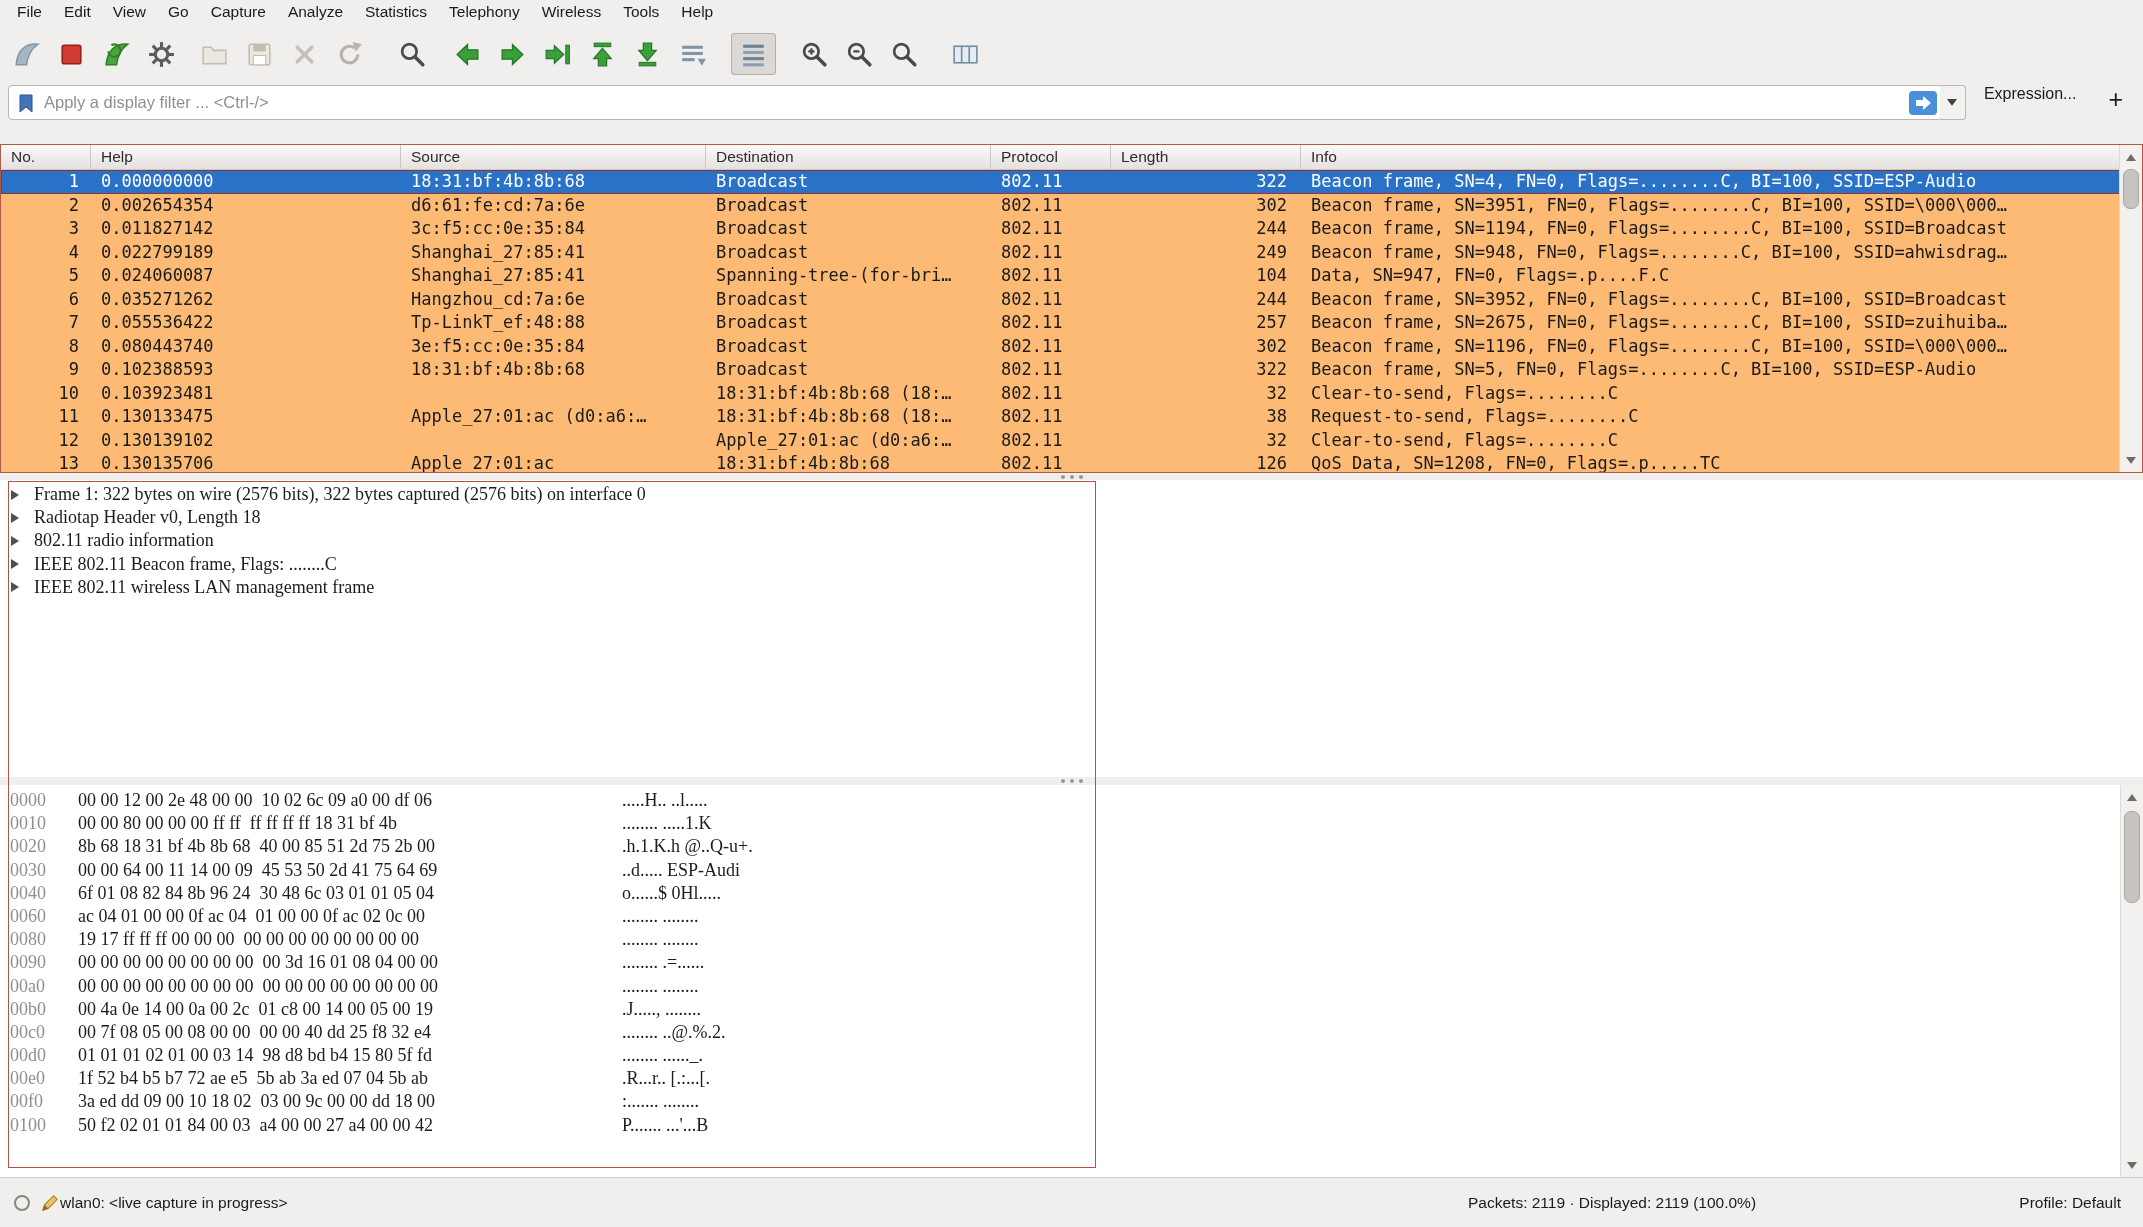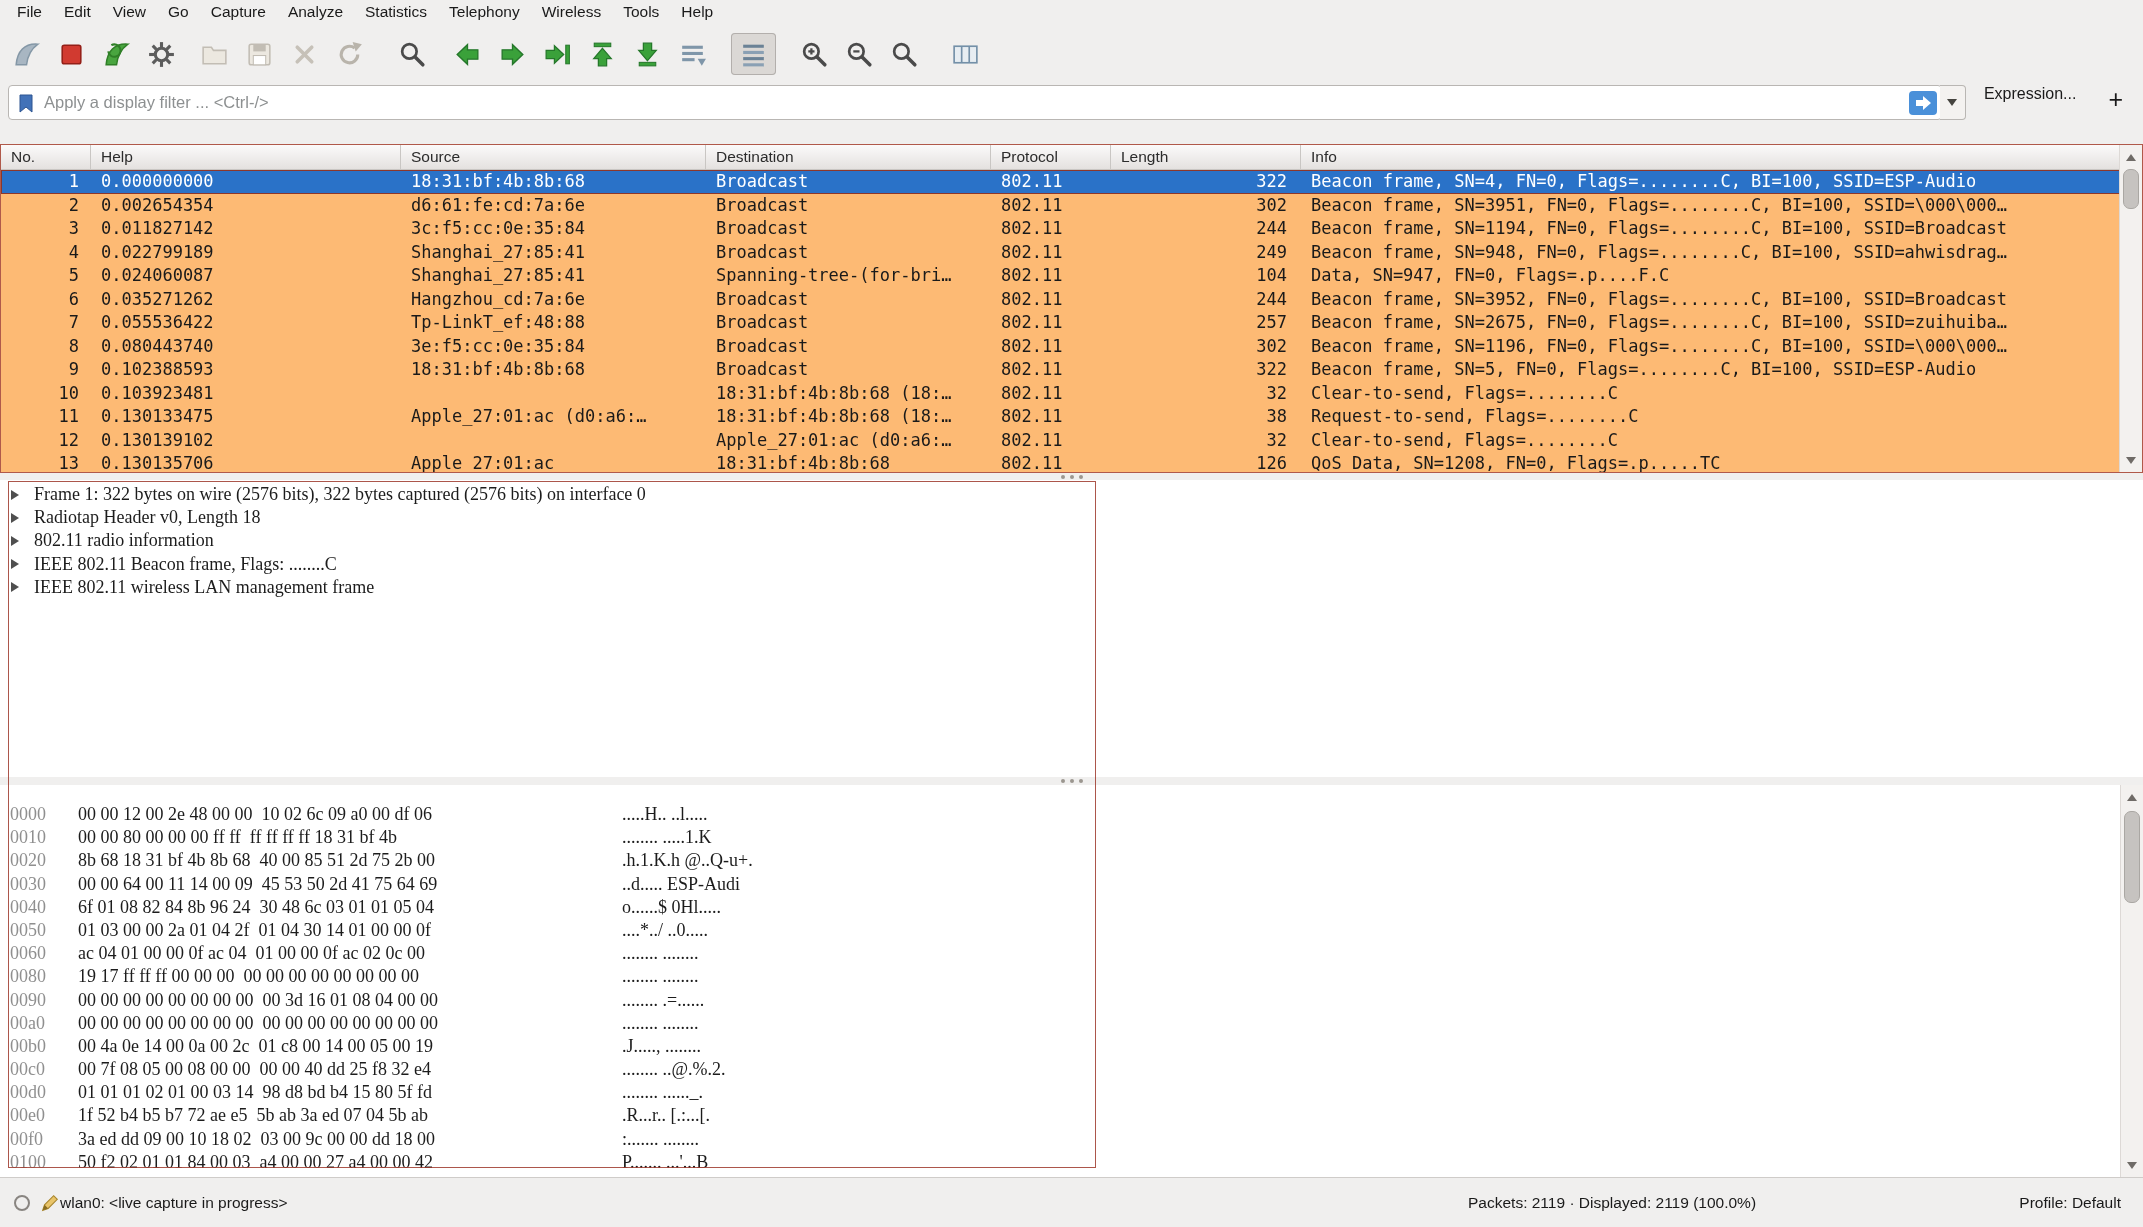--- a/index.html
+++ b/index.html
@@ -54,21 +54,21 @@
   .grip{position:absolute;left:50%;top:50%;transform:translate(-50%,-50%);display:flex;gap:5px}
   .grip i{width:4px;height:4px;border-radius:50%;background:#9b968f;display:block}
 
   
   .details{height:297px;background:#fff;padding-top:3px;overflow:hidden}
   .detail-line{display:flex;align-items:center;height:23.2px;font-size:18px;color:#1c1c1c;padding-left:10px;white-space:pre}
   .expander{width:24px;display:flex;align-items:center}
   .expander svg{width:10px;height:12px;display:block}
 
   
-  .hexpane{position:relative;height:392px;background:#fff;padding-top:18px;overflow:hidden;font-size:18px}
+  .hexpane{position:relative;height:392px;background:#fff;padding-top:4px;overflow:hidden;font-size:18px}
   .hex-row{display:flex;height:23.2px;line-height:23.2px;white-space:pre}
   .hex-off{width:62px;color:#8f8f8f;padding-left:10px}
   .hex-bytes{width:560px;padding-left:16px;color:#1c1c1c}
   .hex-ascii{color:#1c1c1c}
 
   
   .vscroll{position:absolute;top:0;right:0;bottom:0;width:23px;background:#f3f1ef;border-left:1px solid #ddd9d6;z-index:4}
   .sarrow{position:absolute;left:0;width:100%;height:20px;display:flex;align-items:center;justify-content:center}
   .sarrow.up{top:2px}.sarrow.down{bottom:2px}
   .sarrow i{width:0;height:0;border-left:5px solid transparent;border-right:5px solid transparent;display:block}
@@ -483,21 +483,20 @@
     </span>
 </div>
 
 <div class="hexpane mono">
   <div>
       <div class="hex-row"><span class="hex-off">0000</span><span class="hex-bytes">00 00 12 00 2e 48 00 00  10 02 6c 09 a0 00 df 06</span><span class="hex-ascii">.....H.. ..l.....</span></div>
       <div class="hex-row"><span class="hex-off">0010</span><span class="hex-bytes">00 00 80 00 00 00 ff ff  ff ff ff ff 18 31 bf 4b</span><span class="hex-ascii">........ .....1.K</span></div>
       <div class="hex-row"><span class="hex-off">0020</span><span class="hex-bytes">8b 68 18 31 bf 4b 8b 68  40 00 85 51 2d 75 2b 00</span><span class="hex-ascii">.h.1.K.h @..Q-u+.</span></div>
       <div class="hex-row"><span class="hex-off">0030</span><span class="hex-bytes">00 00 64 00 11 14 00 09  45 53 50 2d 41 75 64 69</span><span class="hex-ascii">..d..... ESP-Audi</span></div>
       <div class="hex-row"><span class="hex-off">0040</span><span class="hex-bytes">6f 01 08 82 84 8b 96 24  30 48 6c 03 01 01 05 04</span><span class="hex-ascii">o......$ 0Hl.....</span></div>
-      <div class="hex-row"><span class="hex-off">0050</span><span class="hex-bytes">01 03 00 00 2a 01 04 2f  01 04 30 14 01 00 00 0f</span><span class="hex-ascii">....*../ ..0.....</span></div>
       <div class="hex-row"><span class="hex-off">0060</span><span class="hex-bytes">ac 04 01 00 00 0f ac 04  01 00 00 0f ac 02 0c 00</span><span class="hex-ascii">........ ........</span></div>
       <div class="hex-row"><span class="hex-off">0080</span><span class="hex-bytes">19 17 ff ff ff 00 00 00  00 00 00 00 00 00 00 00</span><span class="hex-ascii">........ ........</span></div>
       <div class="hex-row"><span class="hex-off">0090</span><span class="hex-bytes">00 00 00 00 00 00 00 00  00 3d 16 01 08 04 00 00</span><span class="hex-ascii">........ .=......</span></div>
       <div class="hex-row"><span class="hex-off">00a0</span><span class="hex-bytes">00 00 00 00 00 00 00 00  00 00 00 00 00 00 00 00</span><span class="hex-ascii">........ ........</span></div>
       <div class="hex-row"><span class="hex-off">00b0</span><span class="hex-bytes">00 4a 0e 14 00 0a 00 2c  01 c8 00 14 00 05 00 19</span><span class="hex-ascii">.J....., ........</span></div>
       <div class="hex-row"><span class="hex-off">00c0</span><span class="hex-bytes">00 7f 08 05 00 08 00 00  00 00 40 dd 25 f8 32 e4</span><span class="hex-ascii">........ ..@.%.2.</span></div>
       <div class="hex-row"><span class="hex-off">00d0</span><span class="hex-bytes">01 01 01 02 01 00 03 14  98 d8 bd b4 15 80 5f fd</span><span class="hex-ascii">........ ......_.</span></div>
       <div class="hex-row"><span class="hex-off">00e0</span><span class="hex-bytes">1f 52 b4 b5 b7 72 ae e5  5b ab 3a ed 07 04 5b ab</span><span class="hex-ascii">.R...r.. [.:...[.</span></div>
       <div class="hex-row"><span class="hex-off">00f0</span><span class="hex-bytes">3a ed dd 09 00 10 18 02  03 00 9c 00 00 dd 18 00</span><span class="hex-ascii">:....... ........</span></div>
       <div class="hex-row"><span class="hex-off">0100</span><span class="hex-bytes">50 f2 02 01 01 84 00 03  a4 00 00 27 a4 00 00 42</span><span class="hex-ascii">P....... ...'...B</span></div>

